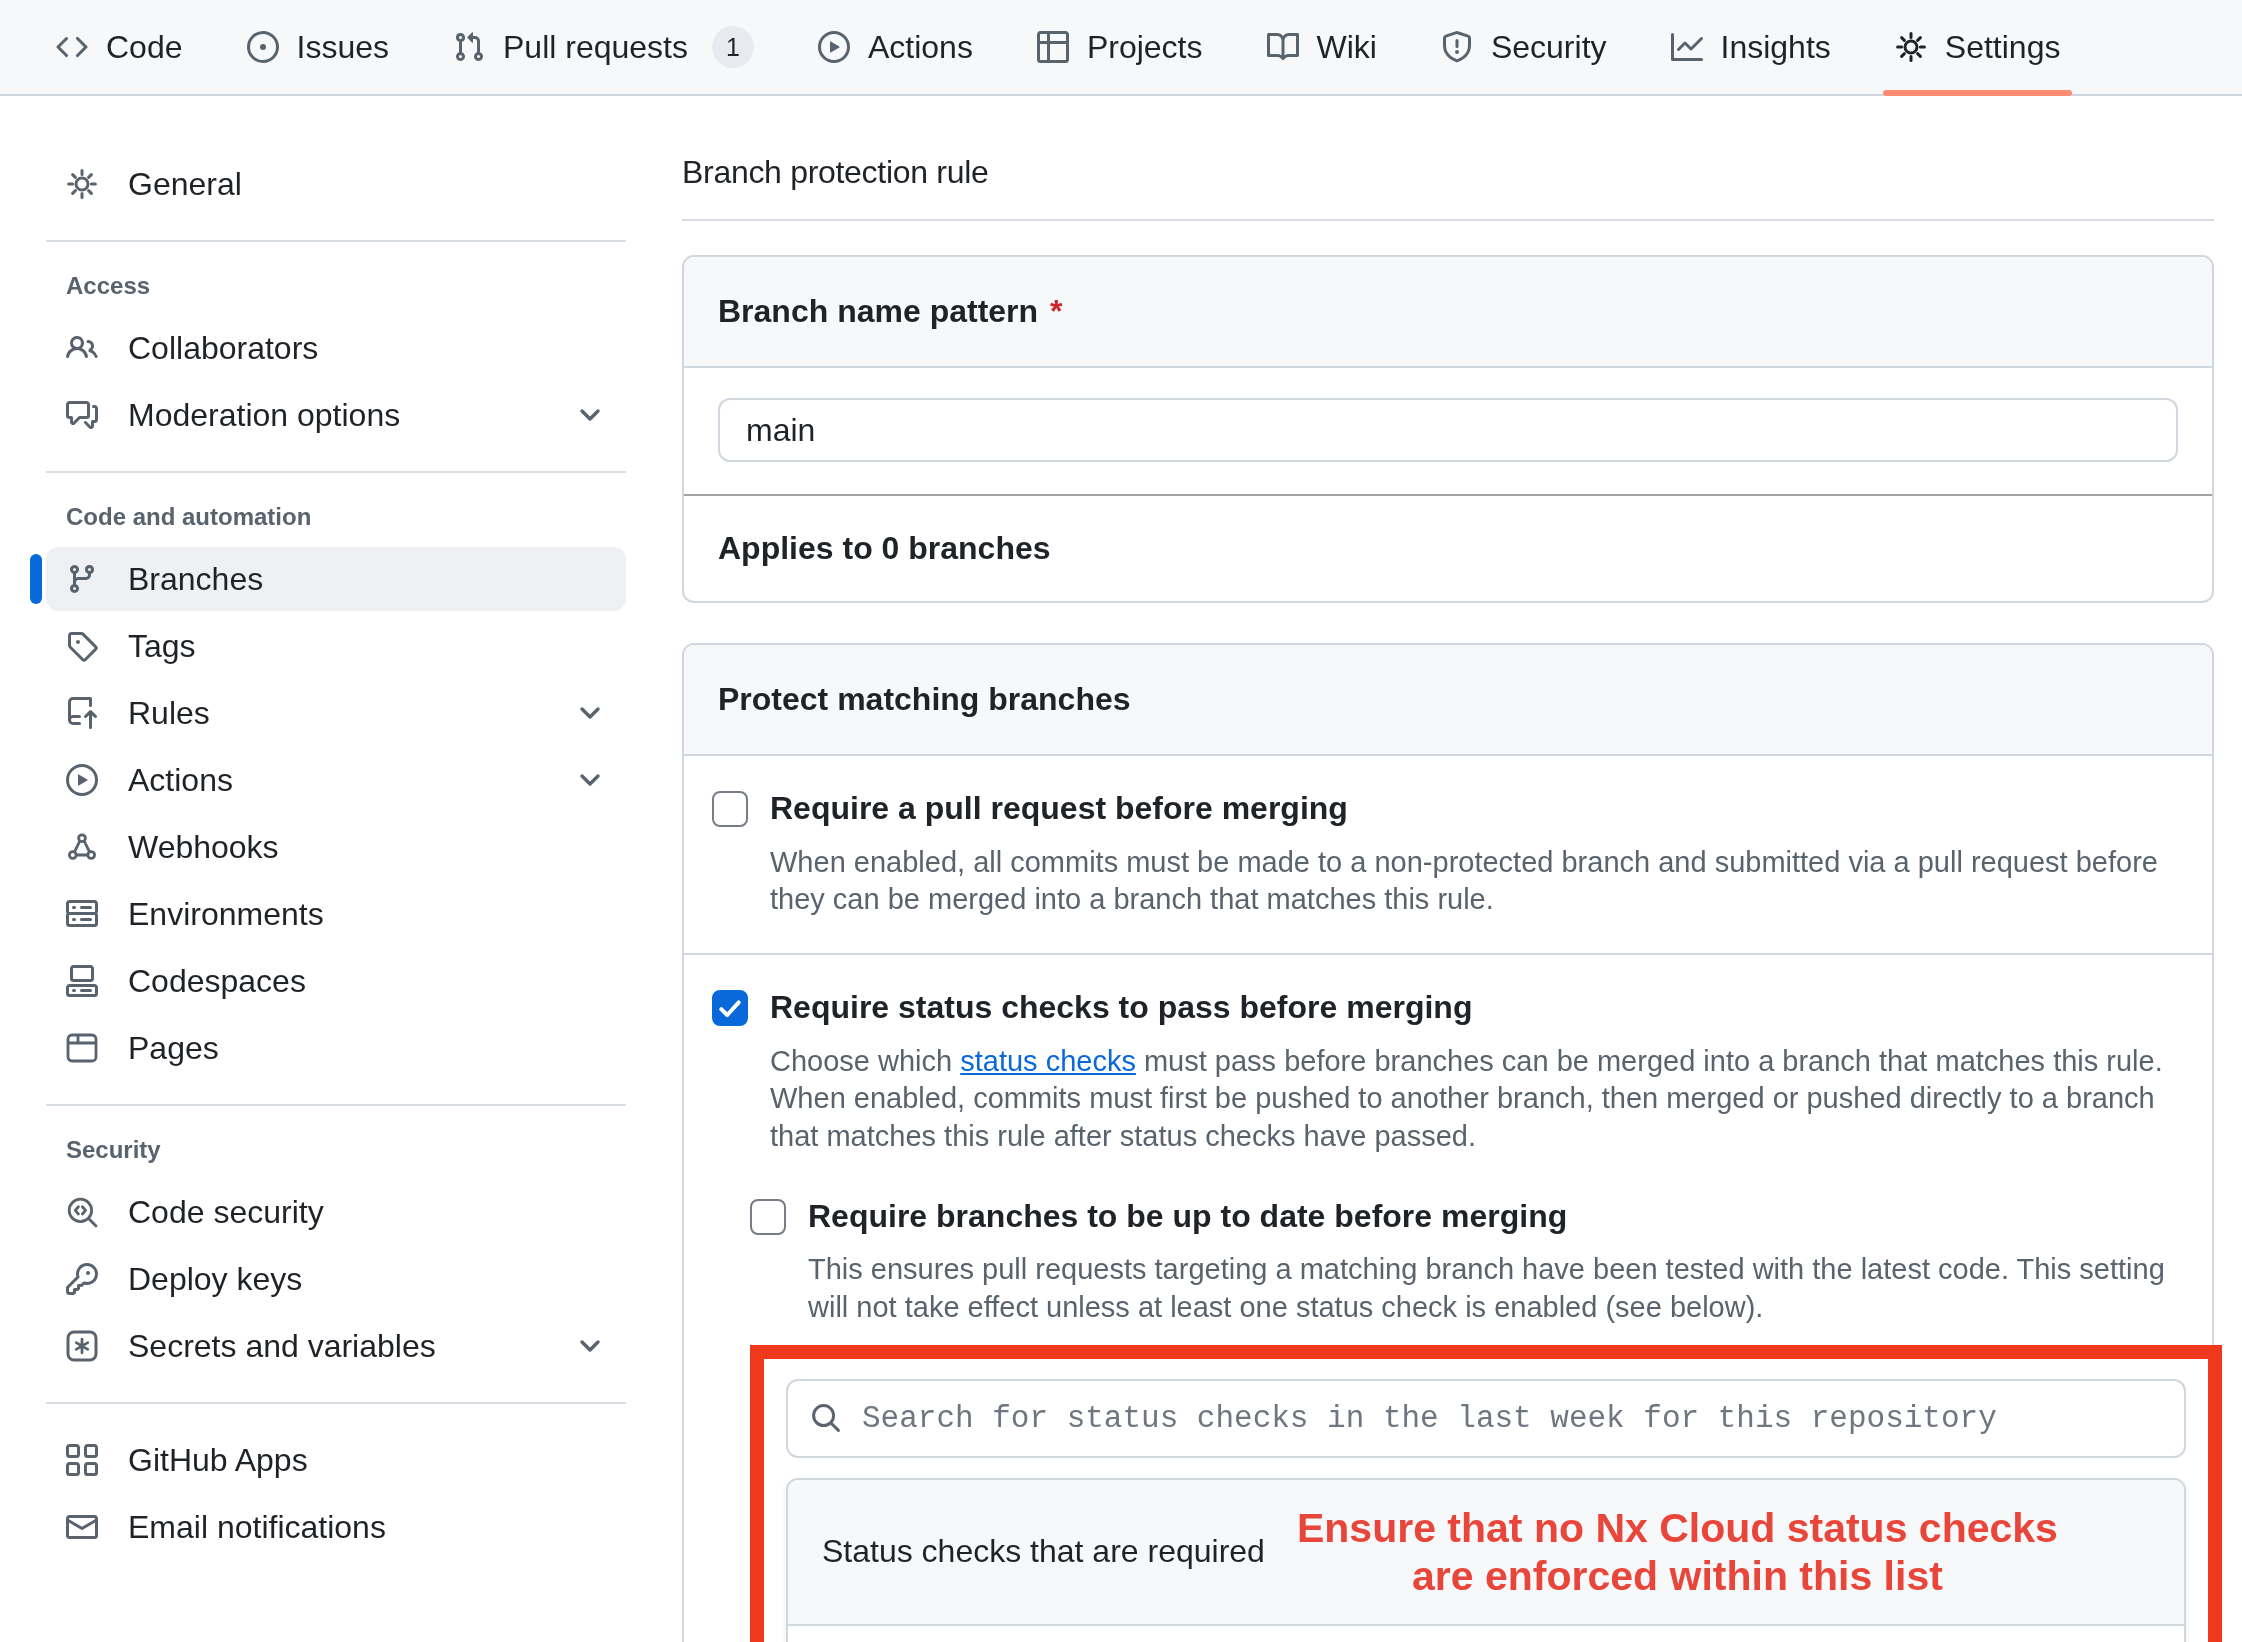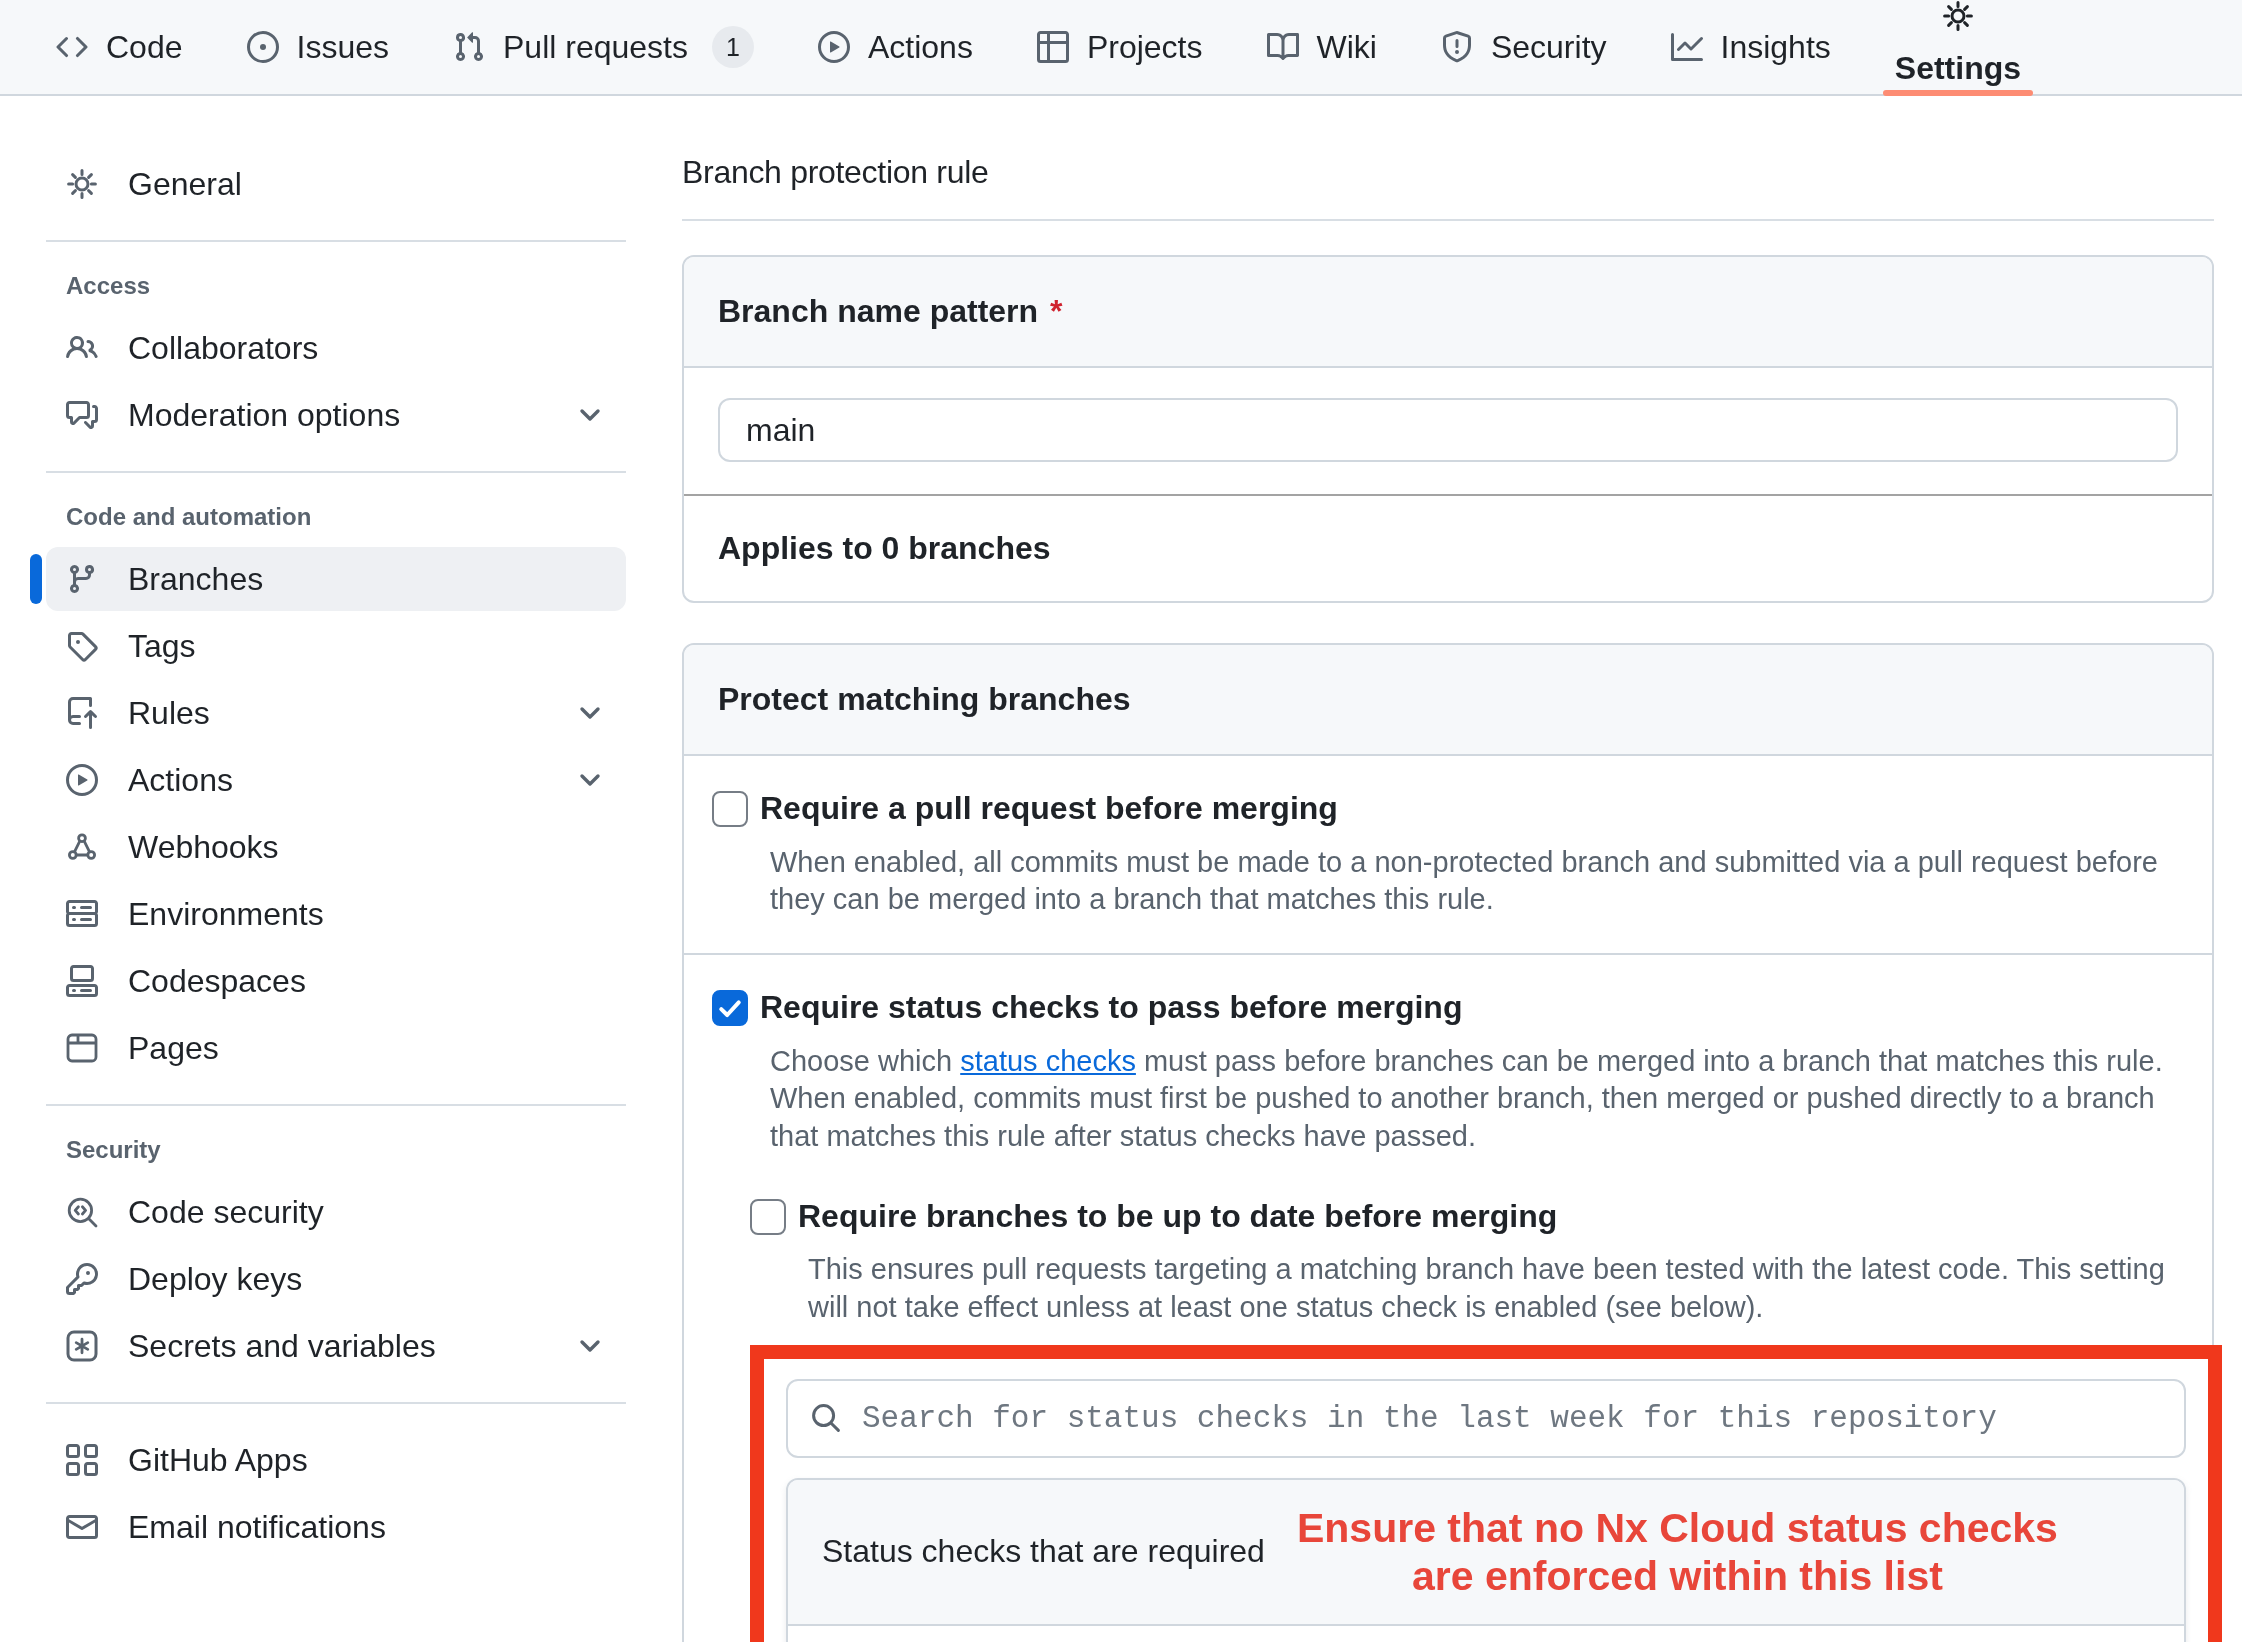--- a/index.html
+++ b/index.html
@@ -6,21 +6,21 @@
   html,body { width:2242px; height:1642px; overflow:hidden; background:#fff;
     font-family:"Liberation Sans","DejaVu Sans",sans-serif; color:#1f2328; }
   svg { display:block; }
 
   
   .topnav { height:96px; background:#f6f8fa; border-bottom:2px solid #d0d7de;
     display:flex; align-items:stretch; padding-left:30px; }
   .tab { display:flex; align-items:center; gap:18px; padding:0 26px; margin-right:12px;
     font-size:32px; color:#1f2328; position:relative; cursor:pointer; white-space:nowrap; }
   .tab .ic { width:32px; height:32px; color:#59636e; }
-  .tab.active { font-weight:700;flex-direction:column; }
+  .tab.active { font-weight:400; }
   .tab.active .ic { color:#1f2328; }
   .tab.active::after { content:""; position:absolute; left:14px; right:14px; bottom:-2px;
     height:6px; border-radius:4px; background:#fd8c73; }
   .counter { background:#e7eaee; border-radius:999px; min-width:42px; height:42px;
     display:flex; align-items:center; justify-content:center; font-size:25px; margin-left:6px; }
 
   .layout { display:flex; }
 
   
   .sidebar { width:660px; min-width:660px; padding:56px 34px 0 46px; }
@@ -45,21 +45,21 @@
     border-radius:10px 10px 0 0; padding:36px 34px; font-size:32px; font-weight:700; }
   .req { color:#cf222e; margin-left:12px; }
 
   .pattern-body { padding:30px 34px 32px; }
   .text-input { width:100%; height:64px; border:2px solid #d0d7de; border-radius:12px;
     font-size:32px; padding:0 26px; color:#1f2328; font-family:inherit; background:#fff; }
   .applies-row { border-top:2px solid #a3a3a3; padding:34px; font-size:32px; font-weight:700; }
 
   .rule-section { padding:32px 28px 34px; }
   .rule-section.bordered { border-top:2px solid #d0d7de; }
-  .rule-head { display:flex; align-items:flex-start; gap:12px; }
+  .rule-head { display:flex; align-items:flex-start; gap:22px; }
   .checkbox { width:36px; height:36px; border:2px solid #767d86; border-radius:8px;
     background:#fff; flex:none; margin-top:3px; cursor:pointer; }
   .checkbox.checked { background:#0969da; border-color:#0969da;
     display:flex; align-items:center; justify-content:center; }
   .checkbox.checked svg { width:28px; height:28px; }
   .rule-label { font-size:32px; font-weight:700; line-height:1.3; }
   .rule-desc { margin:14px 0 0 58px; font-size:29px; color:#59636e; line-height:1.3;
     max-width:1480px; }
   .rule-desc a { color:#0969da; text-decoration:underline; cursor:pointer; }
   .nested { margin:40px 0 0 38px; }

